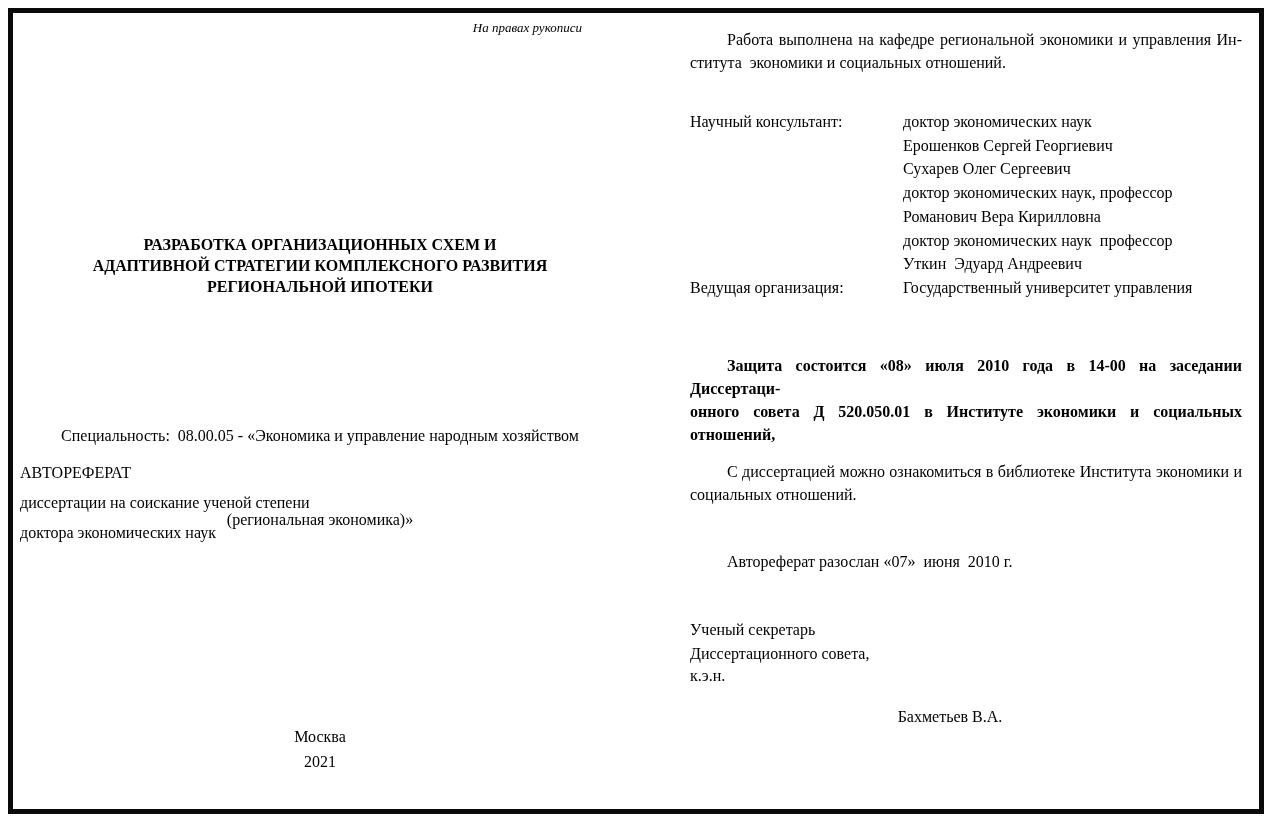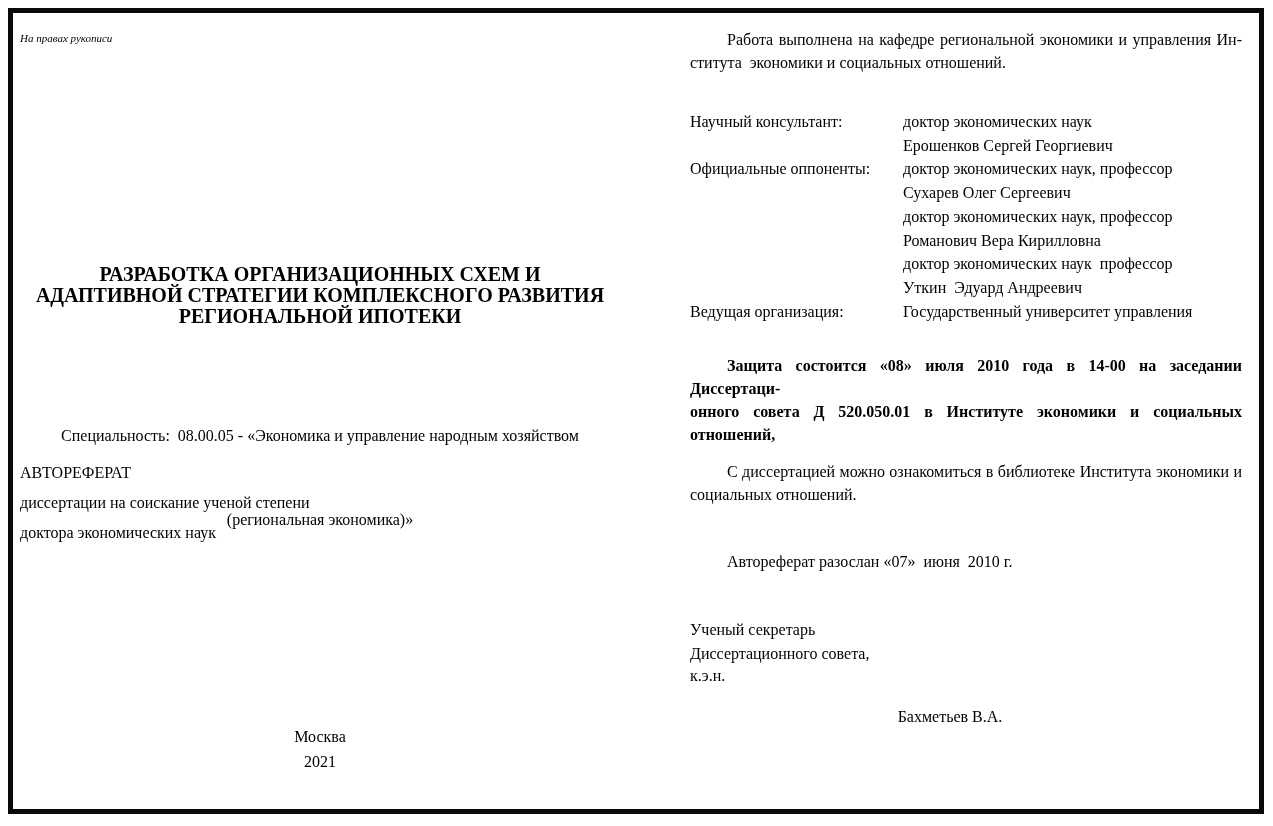--- a/index.html
+++ b/index.html
@@ -16,22 +16,22 @@
     position: absolute;
     left: 8px; top: 8px; right: 9px; bottom: 12px;
     border: 5px solid #0a0a0a;
     pointer-events: none;
   }
   .col-left  { position: absolute; left: 20px;  top: 0; width: 600px; height: 826px; }
   .col-right { position: absolute; left: 690px; top: 0; width: 552px; height: 666px; }
   .blk { position: absolute; width: 100%; box-sizing: border-box; font-size: 16px; }
 
   
-  .manuscript { top: 32px; text-align: left; padding-right: 38px; font-style: italic; font-size: 11px; }
-  .diss-title { top: 264px; text-align: center; font-weight: bold; font-size: 20px; line-height: 21px; }
+  .manuscript { top: 20px; text-align: right; padding-right: 38px; font-style: italic; font-size: 13px; }
+  .diss-title { top: 234px; text-align: center; font-weight: bold; font-size: 16px; line-height: 21px; }
   .specialty  { top: 366px; text-align: center; line-height: 28px; white-space: pre-wrap; }
   .abstract-b { top: 438px; text-align: left; line-height: 30px; margin-top: 20px; }
   .imprint    { top: 724px; text-align: center; line-height: 25px; }
 
   
   .para { line-height: 23px; }
   .j    { text-align: justify; text-align-last: justify; }
   .pw   { white-space: pre-wrap; }
   .indent { text-indent: 37px; }
   .p-performed { top: 28px; }
@@ -80,21 +80,20 @@
 
   <div class="col-right">
     <div class="blk para p-performed">
       <div class="j indent">Работа выполнена на кафедре региональной экономики и управления Ин-</div>
       <div class="pw">ститута  экономики и социальных отношений.</div>
     </div>
 
     <div class="blk creds">
       <div class="cred-row"><span class="cred-label">Научный консультант:</span><span class="cred-value">доктор экономических наук</span></div>
       <div class="cred-row"><span class="cred-label"></span><span class="cred-value">Ерошенков Сергей Георгиевич</span></div>
-      <div class="cred-row"><span class="cred-label">Официальные оппоненты:</span><span class="cred-value">доктор экономических наук, профессор</span></div>
       <div class="cred-row"><span class="cred-label"></span><span class="cred-value">Сухарев Олег Сергеевич</span></div>
       <div class="cred-row"><span class="cred-label"></span><span class="cred-value">доктор экономических наук, профессор</span></div>
       <div class="cred-row"><span class="cred-label"></span><span class="cred-value">Романович Вера Кирилловна</span></div>
       <div class="cred-row"><span class="cred-label"></span><span class="cred-value">доктор экономических наук  профессор</span></div>
       <div class="cred-row"><span class="cred-label"></span><span class="cred-value">Уткин  Эдуард Андреевич</span></div>
       <div class="cred-row"><span class="cred-label">Ведущая организация:</span><span class="cred-value">Государственный университет управления</span></div>
     </div>
 
     <div class="blk para p-defense">
       <div class="j indent">Защита состоится «08» июля  2010 года в 14-00  на заседании Диссертаци-</div>

